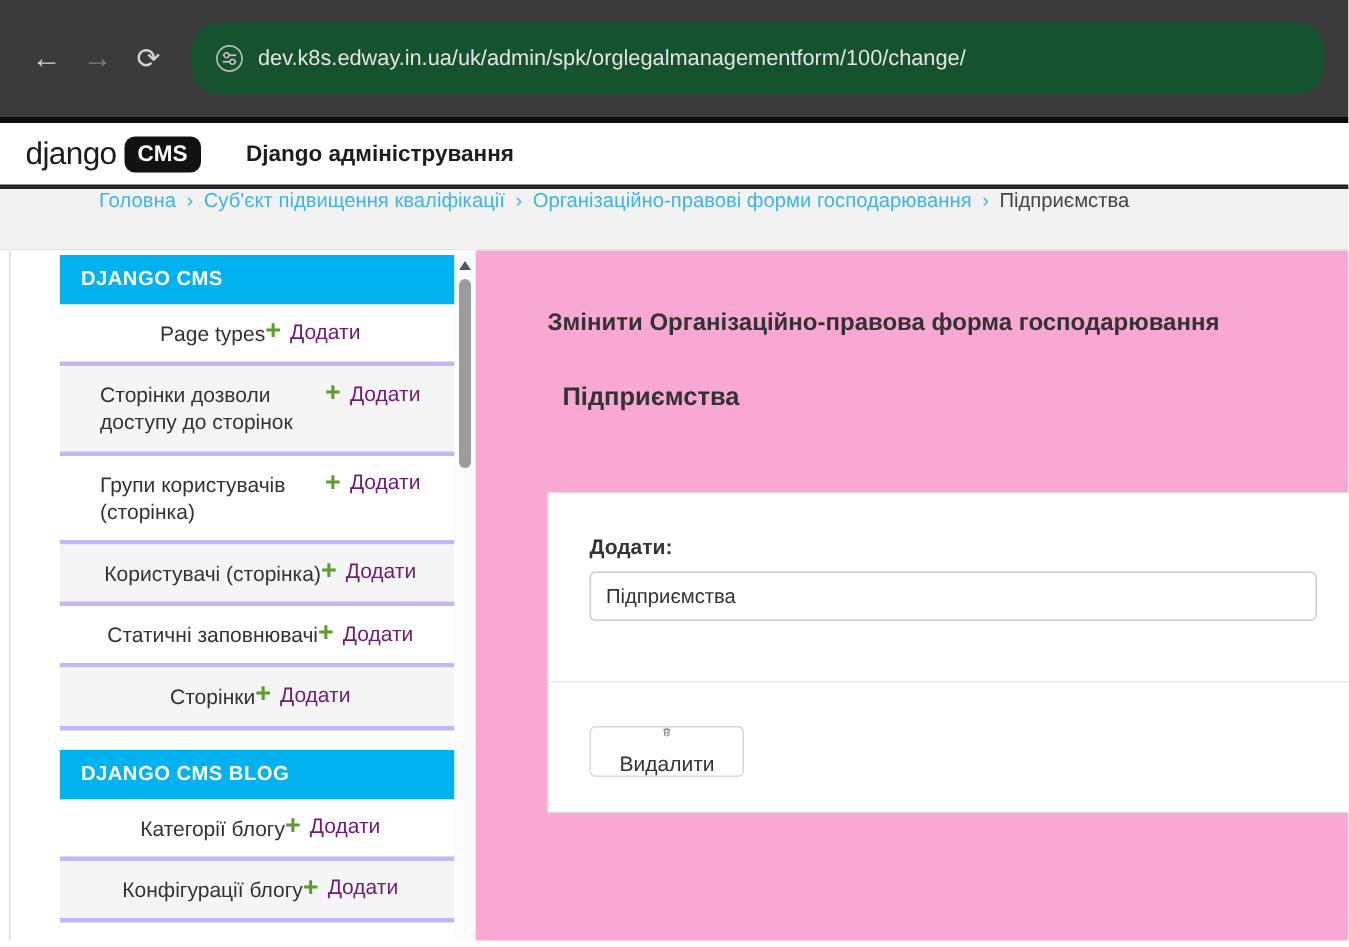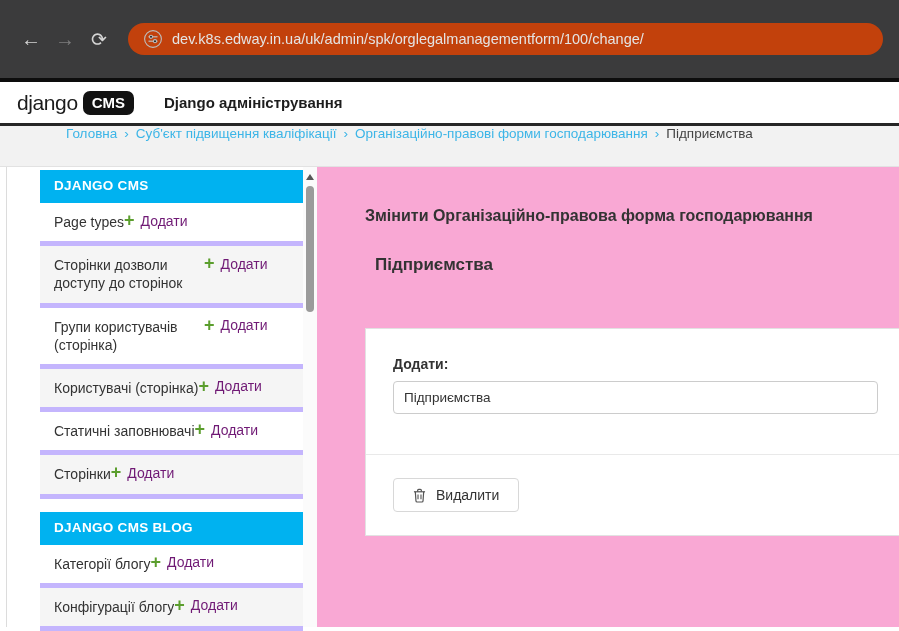--- a/index.html
+++ b/index.html
@@ -9,21 +9,21 @@
     font-family:"Liberation Sans", sans-serif;
     background:#fff; position:relative;
   }
 
   
   .chrome { height:78px; background:#3b3b3c; display:flex; align-items:center; padding:0 16px 0 14px; }
   .nav-btn { width:34px; height:34px; display:flex; align-items:center; justify-content:center;
              font-size:20px; color:#d4d4d4; border-radius:50%; flex:0 0 auto; }
   .nav-btn.dim { color:#7d7d7d; }
   .nav-btn.refresh { font-size:19px; }
-  .url-pill { flex:1; height:32px; background:#c2410c; border-radius:18px; margin-left:12px;
+  .url-pill { flex:1; height:48px; background:#14532d; border-radius:18px; margin-left:12px;
               display:flex; align-items:center; padding:0 16px; min-width:0; }
   .site-settings { width:18px; height:18px; flex:0 0 auto; margin-right:10px; }
   .url-text { color:#e4e4e4; font-size:14.5px; white-space:nowrap; overflow:hidden; }
 
   .black-strip { height:4px; background:#0d0d0d; }
 
   
   .site-header { height:44px; background:#fff; border-bottom:3px solid #262626;
                  display:flex; align-items:center; padding-left:17px; }
   .logo { display:flex; align-items:center; }
@@ -42,22 +42,22 @@
   
   .content { display:flex; height:460px; position:relative; background:#fff; }
   .left-gutter { width:40px; flex:0 0 auto; position:relative; background:#fff; }
   .left-gutter::before { content:""; position:absolute; left:6px; top:0; bottom:0; width:1px; background:#dcdcdc; }
 
   .sidebar { width:263px; flex:0 0 auto; padding-top:3px; }
   .section { margin:0; }
   .section + .section { margin-top:13px; }
   .section-header { background:#00b2f0; color:#fff; font-weight:700; font-size:13.5px;
                     padding:8px 14px; height:33px; letter-spacing:0.3px; }
-  .srow { display:flex; justify-content:flex-start; align-items:flex-start;
-          padding:10px 10px 10px 14px; border-bottom:5px solid #c4b5fd;
+  .srow { display:flex; justify-content:center; align-items:flex-start;
+          padding:10px 10px 10px 14px; border-bottom:3px solid #c4b5fd;
           font-size:14px; background:#fff; }
   .srow.alt { background:#f5f5f5; }
   .srow-label { max-width:150px; line-height:1.3; color:#333; text-decoration:none; }
   .add-link { display:flex; align-items:center; gap:6px; text-decoration:none; white-space:nowrap; margin-top:-1px; }
   .plus-glyph { color:#5b9e2d; font-weight:700; font-size:18px; line-height:17px; }
   .add-text { color:#701a75; font-size:14px; }
 
   .scrollbar { width:14px; flex:0 0 auto; background:#fbfbfb; position:relative; }
   .scroll-up-arrow { position:absolute; top:7px; left:3px; width:0; height:0;
                      border-left:4px solid transparent; border-right:4px solid transparent;
@@ -75,21 +75,21 @@
   .field-label { font-weight:700; font-size:14px; color:#333; display:block; margin-bottom:9px; }
   .selection { background:#3069e0; color:#fff; }
   .text-input, .select-input {
     width:100%; height:33px; border:1px solid #ccc; border-radius:4px;
     font-size:13.5px; color:#333; padding:0 10px; background:#fff;
     font-family:"Liberation Sans", sans-serif;
   }
   .card-footer { border-top:1px solid #e9e9e9; padding:23px 27px; }
   .delete-btn { display:inline-flex; align-items:center; gap:10px; background:#fff;
                 border:1px solid #d8d8d8; border-radius:4px; padding:0 19px; height:34px;
-                font-size:14px; color:#333; font-family:"Liberation Sans", sans-serif; cursor:pointer; }
+                font-size:14px; color:#333; font-family:"Liberation Sans", sans-serif; cursor:pointer;flex-direction:column; }
 </style>
 </head>
 <body>
 
 <div class="chrome">
   <div class="nav-btn">←</div>
   <div class="nav-btn dim">→</div>
   <div class="nav-btn refresh">⟳</div>
   <div class="url-pill">
     <svg class="site-settings" viewBox="0 0 18 18">

